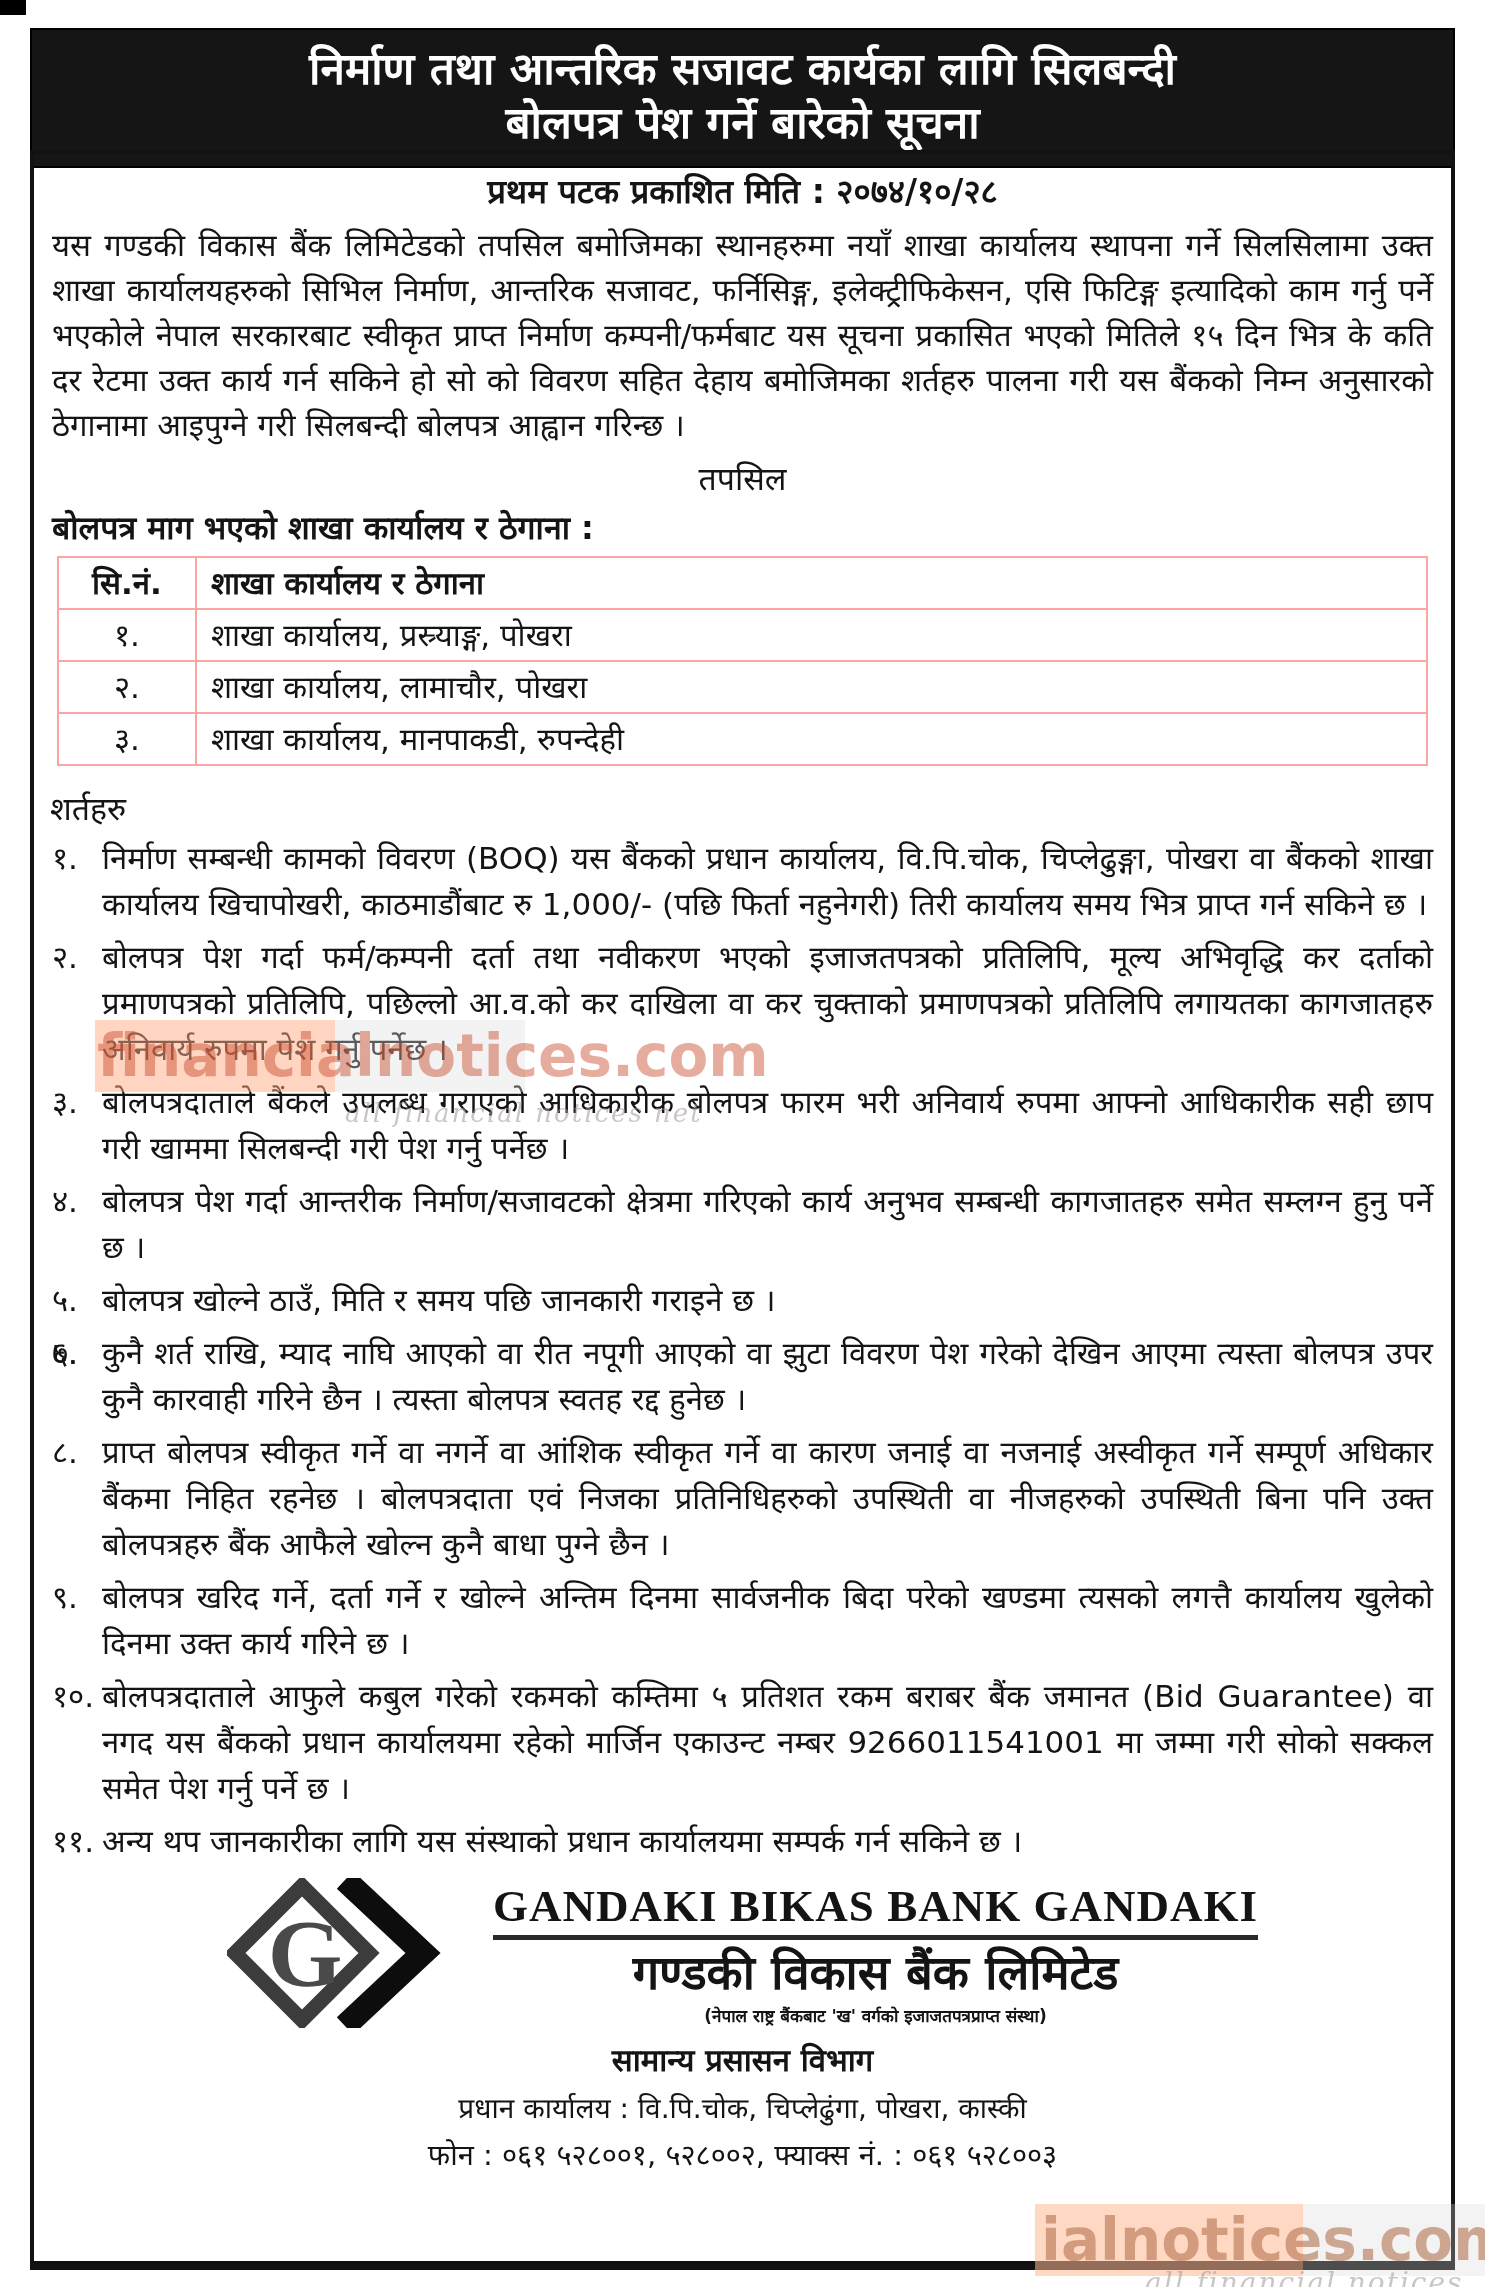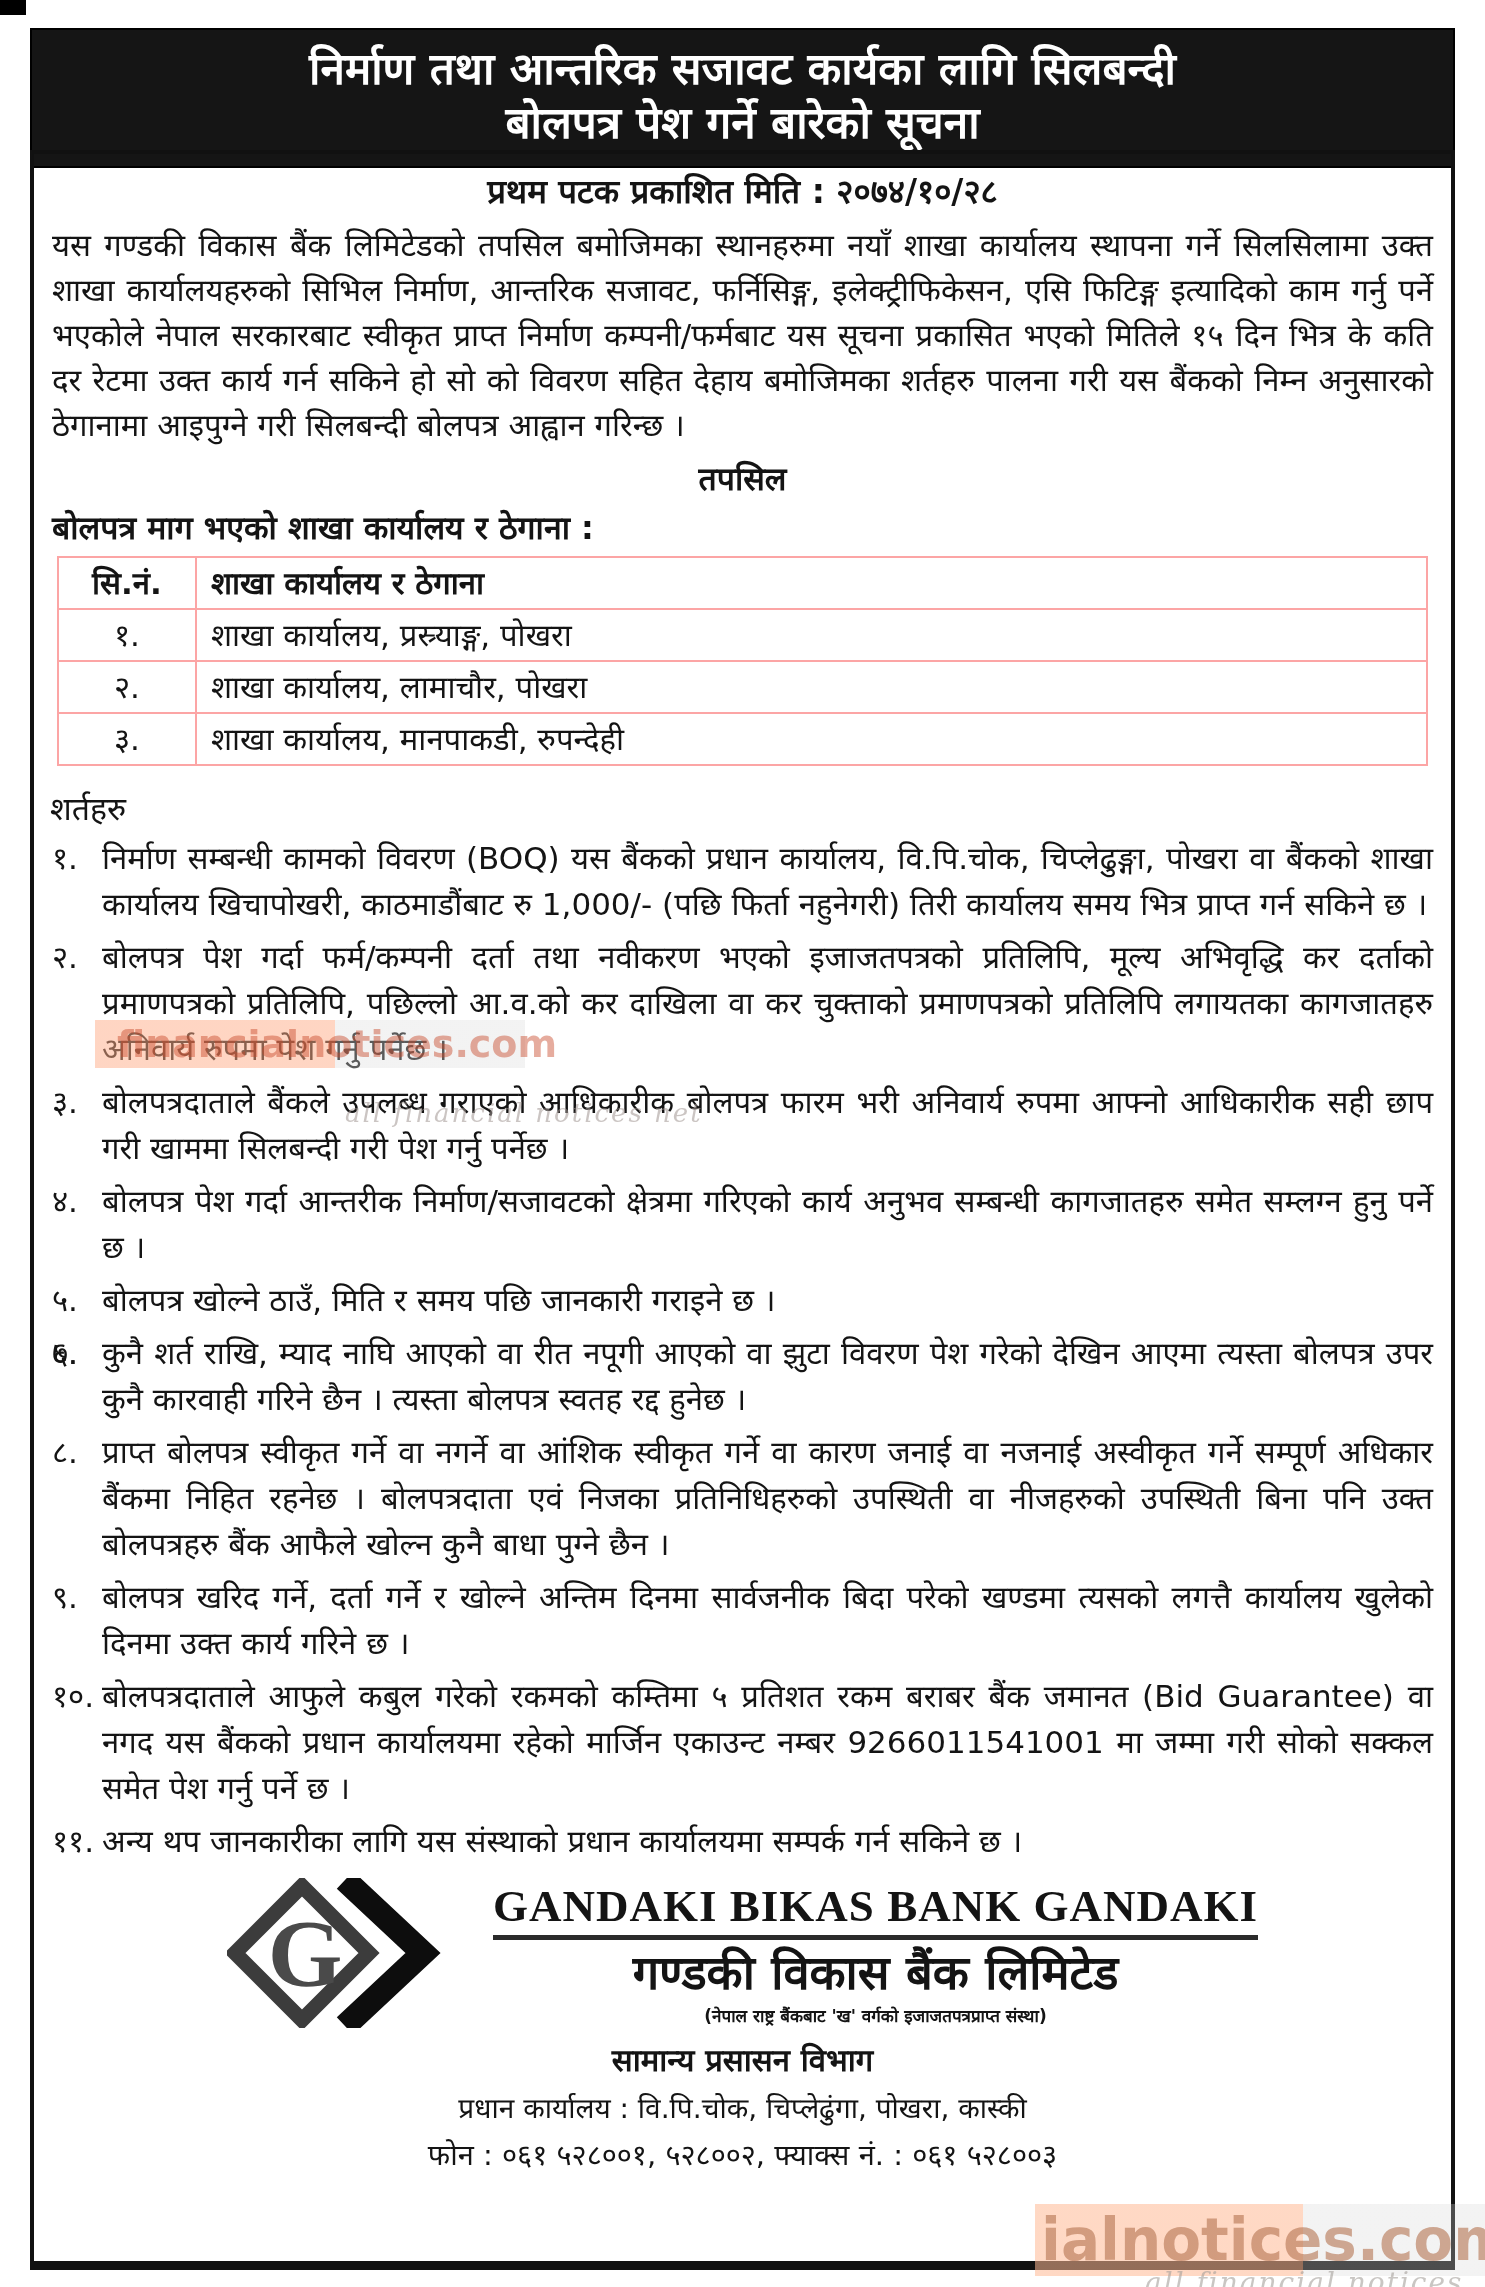--- a/index.html
+++ b/index.html
@@ -19,21 +19,21 @@
   .title-line { font-size:44px; font-weight:bold; line-height:54px; }
 
   
   .doc-box {
     position:absolute; left:30px; top:150px; width:1425px; height:2120px;
     box-sizing:border-box; border:4px solid #111; border-bottom:9px solid #111;
     padding:10px 16px 6px; overflow:hidden;
   }
   .date-line { text-align:center; font-weight:bold; font-size:33px; margin:4px 0 10px; }
   .intro { font-size:31px; line-height:45px; text-align:justify; margin:0 2px; }
-  .tapasil { text-align:center; font-weight:bold; font-size:32px; margin:8px 0 6px; }
+  .tapasil { text-align:center; font-weight:normal; font-size:32px; margin:8px 0 6px; }
   .table-caption { font-weight:bold; font-size:32px; margin:4px 2px 8px; }
 
   table.branch { border-collapse:collapse; width:99%; margin:0 auto; }
   table.branch th, table.branch td {
     border:2px solid #fca5a5; font-size:31px; padding:5px 14px; line-height:40px;
   }
   table.branch .sn { width:108px; text-align:center; }
   table.branch th { text-align:left; font-weight:bold; }
 
   .terms-heading { font-weight:normal; font-size:32px; margin:20px 0 6px; }
@@ -50,22 +50,22 @@
   .bank-en { font-family:"Liberation Serif", serif; font-weight:bold; font-size:45px; letter-spacing:1px; white-space:nowrap; }
   .bank-rule { height:5px; background:#2b2b2b; margin:3px 0 5px; }
   .bank-np { font-size:47px; font-weight:bold; line-height:56px; white-space:nowrap; }
   .license-note { font-size:17px; font-weight:bold; margin-top:3px; }
   .department { text-align:center; font-weight:bold; font-size:31px; margin-top:10px; }
   .head-office { text-align:center; font-size:28px; margin-top:8px; }
   .phone-line { text-align:center; font-size:29px; margin-top:8px; }
 
   
   .wm-mid {
-    position:absolute; left:95px; top:1020px; font-size:38px; font-weight:bold;
-    color:rgba(200,70,40,0.45); padding:2px 22px; white-space:nowrap;
+    position:absolute; left:95px; top:1020px; font-size:58px; font-weight:bold;
+    color:rgba(200,70,40,0.45); padding:2px 2px; white-space:nowrap;
     background:linear-gradient(90deg, rgba(255,172,135,0.5) 0 240px, rgba(220,220,220,0.35) 240px 430px, rgba(220,220,220,0) 430px);
   }
   .wm-mid-script {
     position:absolute; left:345px; top:1098px; font-size:26px; font-style:italic;
     font-family:"DejaVu Serif", serif; color:rgba(160,150,145,0.55); letter-spacing:2px;
   }
   .wm-bottom {
     position:absolute; left:1035px; top:2204px; font-size:58px; font-weight:bold;
     color:rgba(180,115,80,0.6); padding:2px 6px; white-space:nowrap;
     background:linear-gradient(90deg, rgba(255,185,148,0.55) 0 268px, rgba(215,215,215,0.3) 268px 100%);

